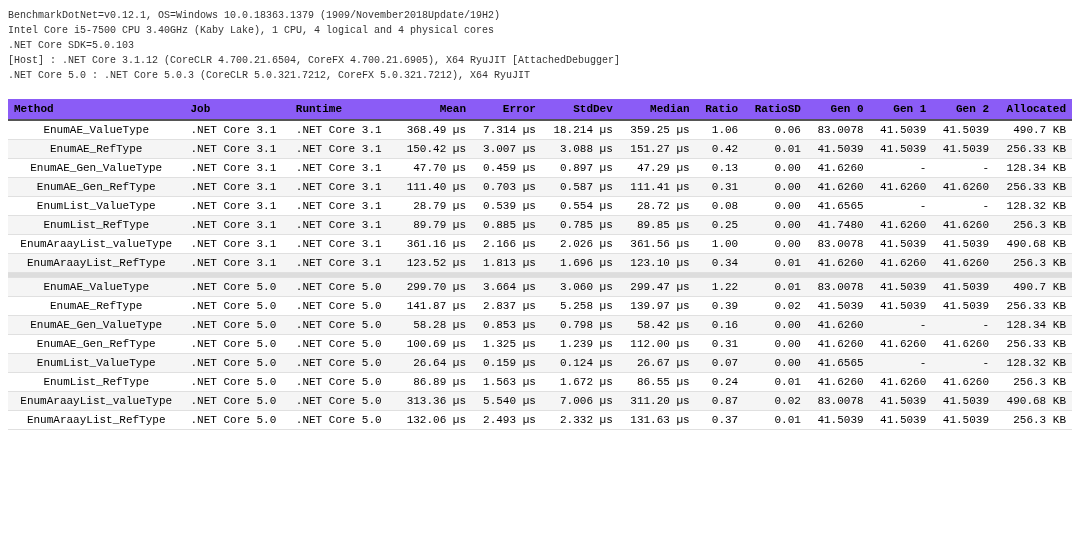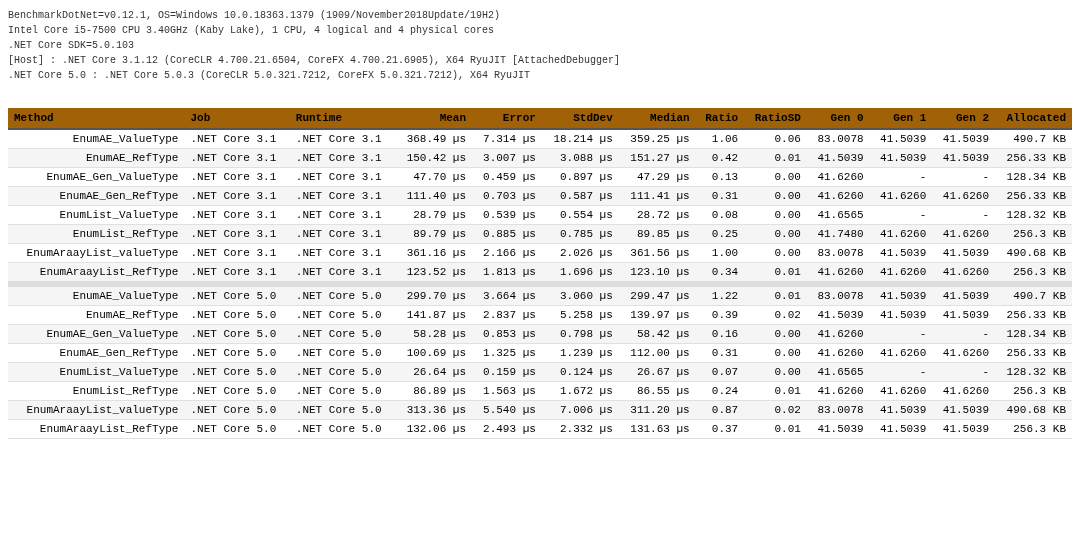--- a/index.html
+++ b/index.html
@@ -8,30 +8,30 @@
       font-size: 11px;
       background: #fff;
       color: #000;
       padding: 8px;
       width: 1080px;
       min-height: 540px;
     }
     .header-info {
       font-size: 10px;
       line-height: 1.5;
-      margin-bottom: 25px;
+      margin-bottom: 16px;
       color: #333;
     }
     table {
       border-collapse: collapse;
       width: 100%;
       font-size: 11px;
     }
     thead tr {
-      background: #a16207;
+      background: #8b5cf6;
       border-bottom: 1px solid #aaa;
     }
     thead th {
       padding: 4px 6px;
       text-align: right;
       font-weight: bold;
       border-bottom: 2px solid #555;
       white-space: nowrap;
     }
     thead th:first-child {
@@ -50,21 +50,21 @@
     }
     tbody tr:nth-child(even) {
       background: #f5f5f5;
     }
     tbody td {
       padding: 3px 6px;
       text-align: right;
       white-space: nowrap;
     }
     tbody td:first-child {
-      text-align: right;
+      text-align: center;
       margin-left: 24px;
     }
     tbody td:nth-child(2),
     tbody td:nth-child(3) {
       text-align: left;
     }
     .separator-row td {
       padding: 2px 0;
       background: #ddd;
       height: 2px;

